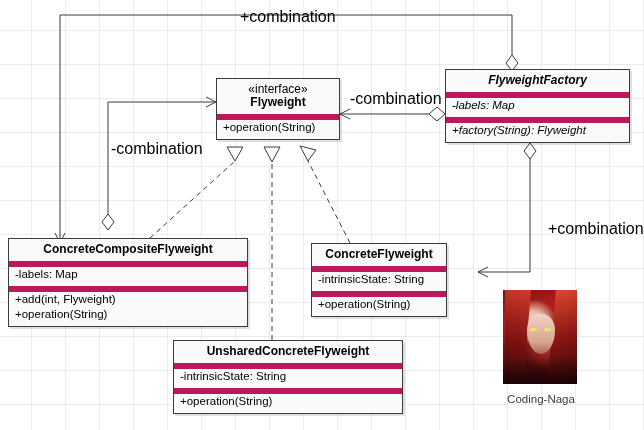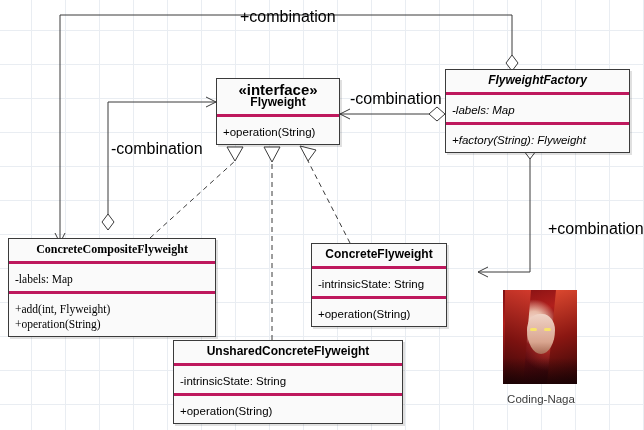--- a/index.html
+++ b/index.html
@@ -42,27 +42,27 @@
   .uml-head {
     text-align: center;
     font-weight: bold;
     font-size: 12px;
     color: #000;
     padding: 4px 6px 5px 6px;
     line-height: 13px;
   }
   .uml-head .stereo {
     display: block;
-    font-weight: bold;
-    font-size: 15px;
+    font-weight: normal;
+    font-size: 12px;
     font-style: normal;
   }
   .uml-sect {
-    border-top: 3px solid #be185d;
-    padding: 8px 5px 4px 6px;
+    border-top: 6px solid #be185d;
+    padding: 0 5px 4px 6px;
     font-size: 11.5px;
     color: #000;
     line-height: 15px;
   }
   .uml-sect div {
     white-space: nowrap;
   }
   .edge-label {
     position: absolute;
     font-size: 16px;
@@ -181,21 +181,21 @@
       <span>FlyweightFactory</span>
     </div>
     <div class="uml-sect">
       <div>-labels: Map</div>
     </div>
     <div class="uml-sect">
       <div>+factory(String): Flyweight</div>
     </div>
   </div>
 
-  <div class="uml-class" style="left:8px; top:238px; width:208px;font-family:Liberation Serif, serif;">
+  <div class="uml-class" style="left:8px; top:238px; width:240px;">
     <div class="uml-head">
       <span>ConcreteCompositeFlyweight</span>
     </div>
     <div class="uml-sect">
       <div>-labels: Map</div>
     </div>
     <div class="uml-sect">
       <div>+add(int, Flyweight)</div>
       <div>+operation(String)</div>
     </div>

